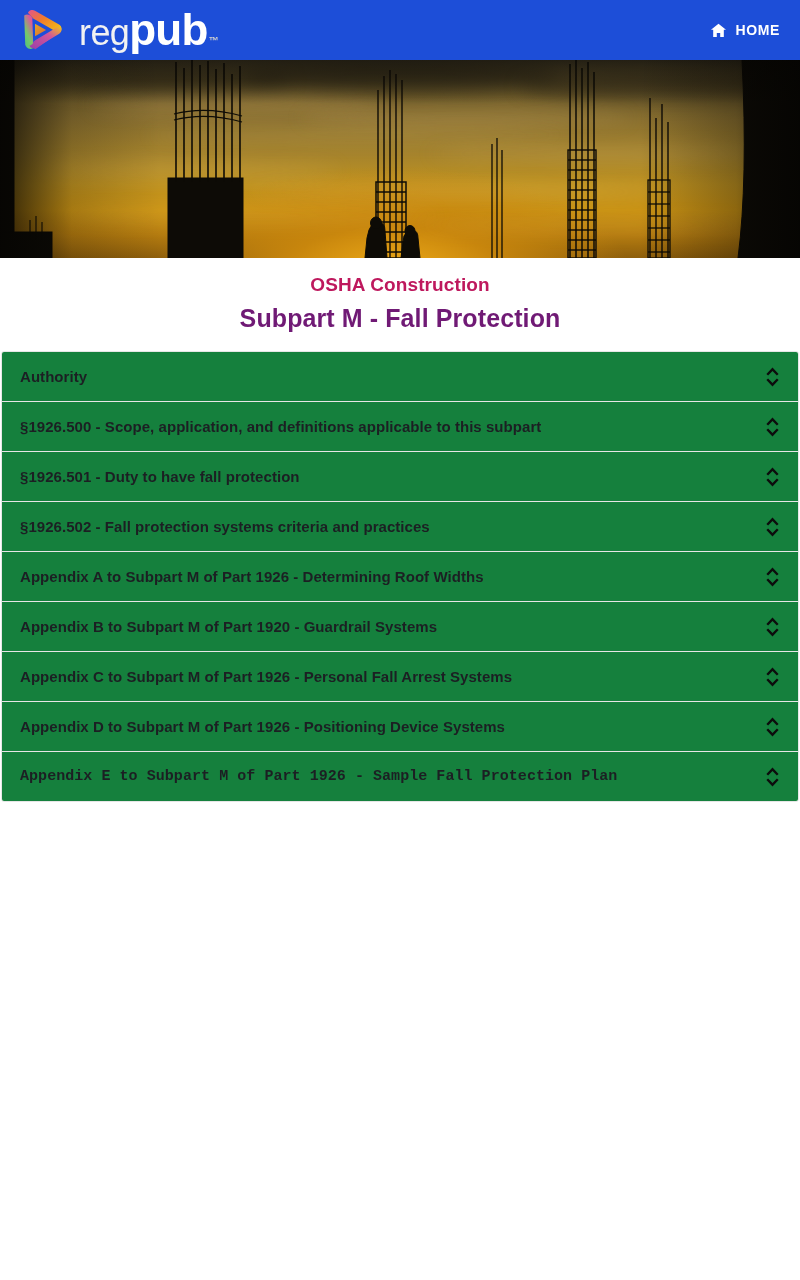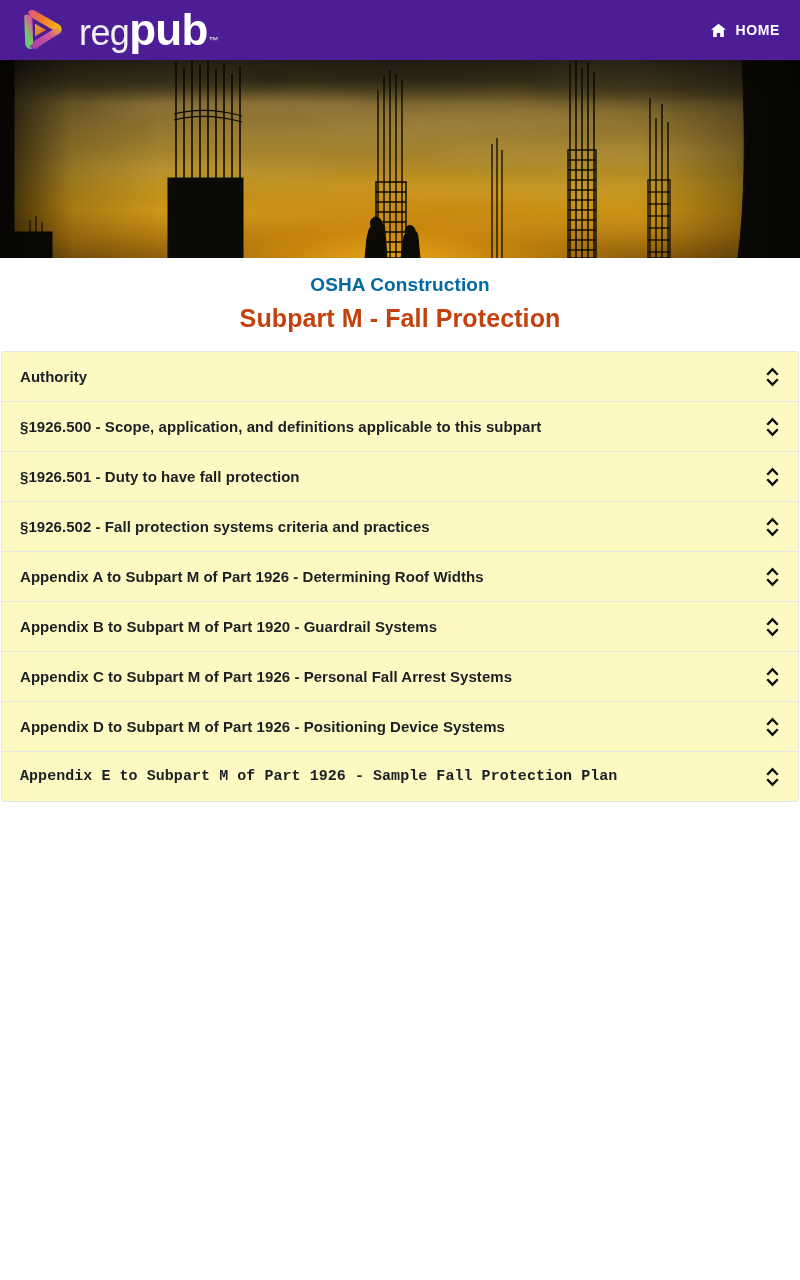--- a/index.html
+++ b/index.html
@@ -8,21 +8,21 @@
     width: 800px;
     height: 1280px;
     background: #ffffff;
     font-family: "Liberation Sans", sans-serif;
     overflow: hidden;
   }
 
   
   .navbar {
     height: 60px;
-    background: #4c1d95;
+    background: #1d4ed8;
     display: flex;
     align-items: center;
     justify-content: space-between;
     padding: 0 18px 0 16px;
     position: relative;
   }
 
   .brand {
     display: flex;
     align-items: center;
@@ -113,28 +113,28 @@
   .rebar-layer { position: absolute; inset: 0; }
 
   
   .title-block {
     padding: 14px 20px 16px;
     text-align: center;
   }
   .supertitle {
     font-size: 19px;
     font-weight: 700;
-    color: #0369a1;
+    color: #be185d;
     line-height: 1.35;
     letter-spacing: 0.1px;
   }
   .maintitle {
     font-size: 25px;
     font-weight: 700;
-    color: #c2410c;
+    color: #701a75;
     line-height: 1.35;
     letter-spacing: 0.1px;
     margin-top: 4px;
   }
 
   
   .accordion {
     border: 1px solid #e6e6e6;
     border-radius: 3px;
     margin: 0 1px;
@@ -144,21 +144,21 @@
   .acc-item { border-bottom: 1px solid #e6e6e6; background: #fdfdfd; }
   .acc-item:last-child { border-bottom: none; font-family: Liberation Mono, monospace; }
 
   .acc-header {
     height: 49px;
     display: flex;
     align-items: center;
     justify-content: space-between;
     padding: 0 15px 0 18px;
     cursor: pointer;
-    background: #fef9c3;
+    background: #15803d;
     user-select: none;
   }
   .acc-title {
     font-size: 15px;
     font-weight: 700;
     color: #1c1f23;
     letter-spacing: 0.05px;
     line-height: 1.2;
     white-space: nowrap;
     overflow: hidden;

